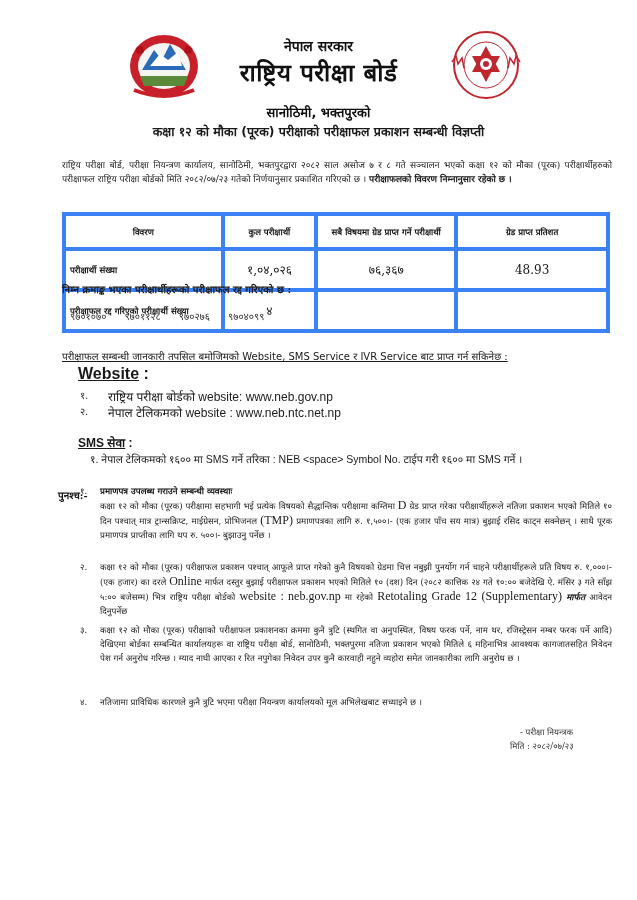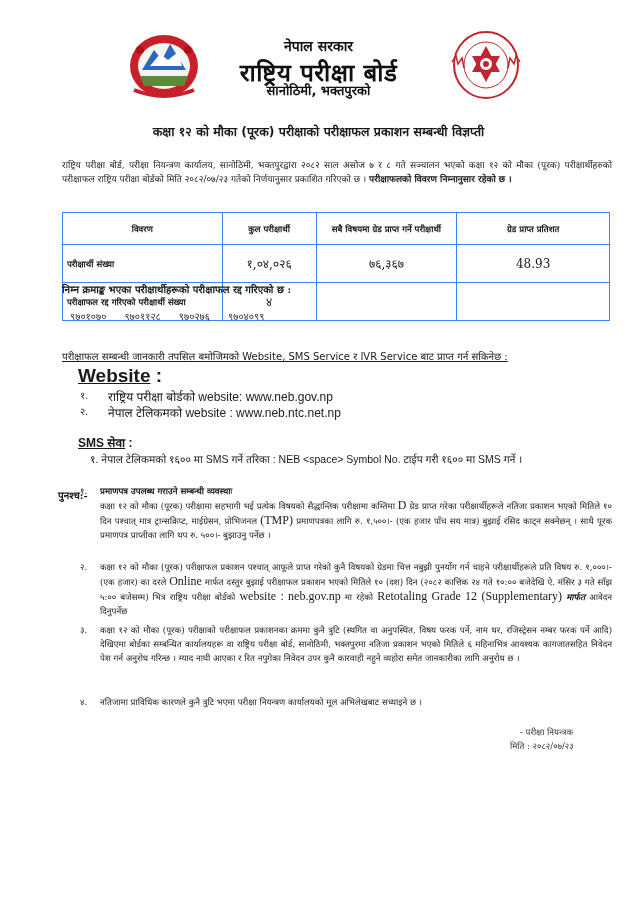--- a/index.html
+++ b/index.html
@@ -6,40 +6,40 @@
   html, body { width: 637px; height: 900px; background: #ffffff; overflow: hidden; }
   body { position: relative; font-family: "DejaVu Serif", serif; color: #1a1a1a; }
 
   .emblem { position: absolute; }
   #govt-emblem { left: 126px; top: 30px; width: 76px; height: 70px; }
   #neb-logo { left: 448px; top: 28px; width: 76px; height: 74px; }
 
   .hdr { position: absolute; left: 0; width: 637px; text-align: center; font-family: "DejaVu Sans", sans-serif; font-weight: bold; color: #111; }
   #hdr-govt { top: 36px; font-size: 14px; }
   #hdr-board { top: 55px; font-size: 24px; letter-spacing: 0.5px; }
-  #hdr-place { top: 81px; font-size: 13px; }
+  #hdr-place { top: 103px; font-size: 13px; }
 
   #notice-title { position: absolute; left: 0; width: 637px; top: 123px; text-align: center; font-family: "DejaVu Sans", sans-serif; font-weight: bold; font-size: 12.5px; }
 
   .para { position: absolute; font-size: 9px; line-height: 14px; text-align: justify; }
   #intro { left: 62px; top: 158px; width: 550px; }
   #intro .b { font-weight: bold; }
 
   table#summary { position: absolute; left: 62px; top: 212px; width: 548px; border-collapse: collapse; font-size: 8.5px; }
-  #summary td, #summary th { border: 1px solid #3b82f6; height: 18px; padding: 10px 4px; font-weight: normal; }
+  #summary td, #summary th { border: 4px solid #3b82f6; height: 18px; padding: 10px 4px; font-weight: normal; }
   #summary th { text-align: center; font-weight: bold; height: 16px; }
   #summary td.num { text-align: center; font-size: 12px; }
   #summary td.lbl { font-weight: bold; }
   #summary col.c1 { width: 160px; } #summary col.c2 { width: 94px; } #summary col.c3 { width: 141px; } #summary col.c4 { width: 153px; }
 
   #cancel-heading { position: absolute; left: 62px; top: 282px; font-size: 10px; font-weight: bold; }
   #cancelled-list { position: absolute; left: 70px; top: 309px; font-size: 10px; color: #333; display: flex; gap: 18px; }
 
   #info-heading { position: absolute; left: 62px; top: 349px; font-size: 10px; text-decoration: underline; font-family: "DejaVu Sans", sans-serif; }
-  #website-heading { position: absolute; left: 78px; top: 365px; font-size: 19px; font-weight: bold; font-family: "Liberation Sans", sans-serif; }
+  #website-heading { position: absolute; left: 78px; top: 365px; font-size: 16px; font-weight: bold; font-family: "Liberation Sans", sans-serif; }
   #website-heading .u { text-decoration: underline; }
   .web-item { position: absolute; left: 80px; font-size: 12px; font-family: "Liberation Sans", sans-serif; display: flex; }
   .web-item .n { width: 28px; font-size: 10px; }
   #web-1 { top: 388px; } #web-2 { top: 404px; }
 
   #sms-heading { position: absolute; left: 78px; top: 434px; font-size: 12px; font-weight: bold; font-family: "Liberation Sans", sans-serif; }
   #sms-heading .u { text-decoration: underline; text-align: center; }
   #sms-1 { position: absolute; left: 90px; top: 452px; font-size: 10.5px; font-family: "Liberation Sans", sans-serif; white-space: nowrap; }
 
   #ps-label { position: absolute; left: 58px; top: 488px; font-size: 10px; font-weight: bold; }

